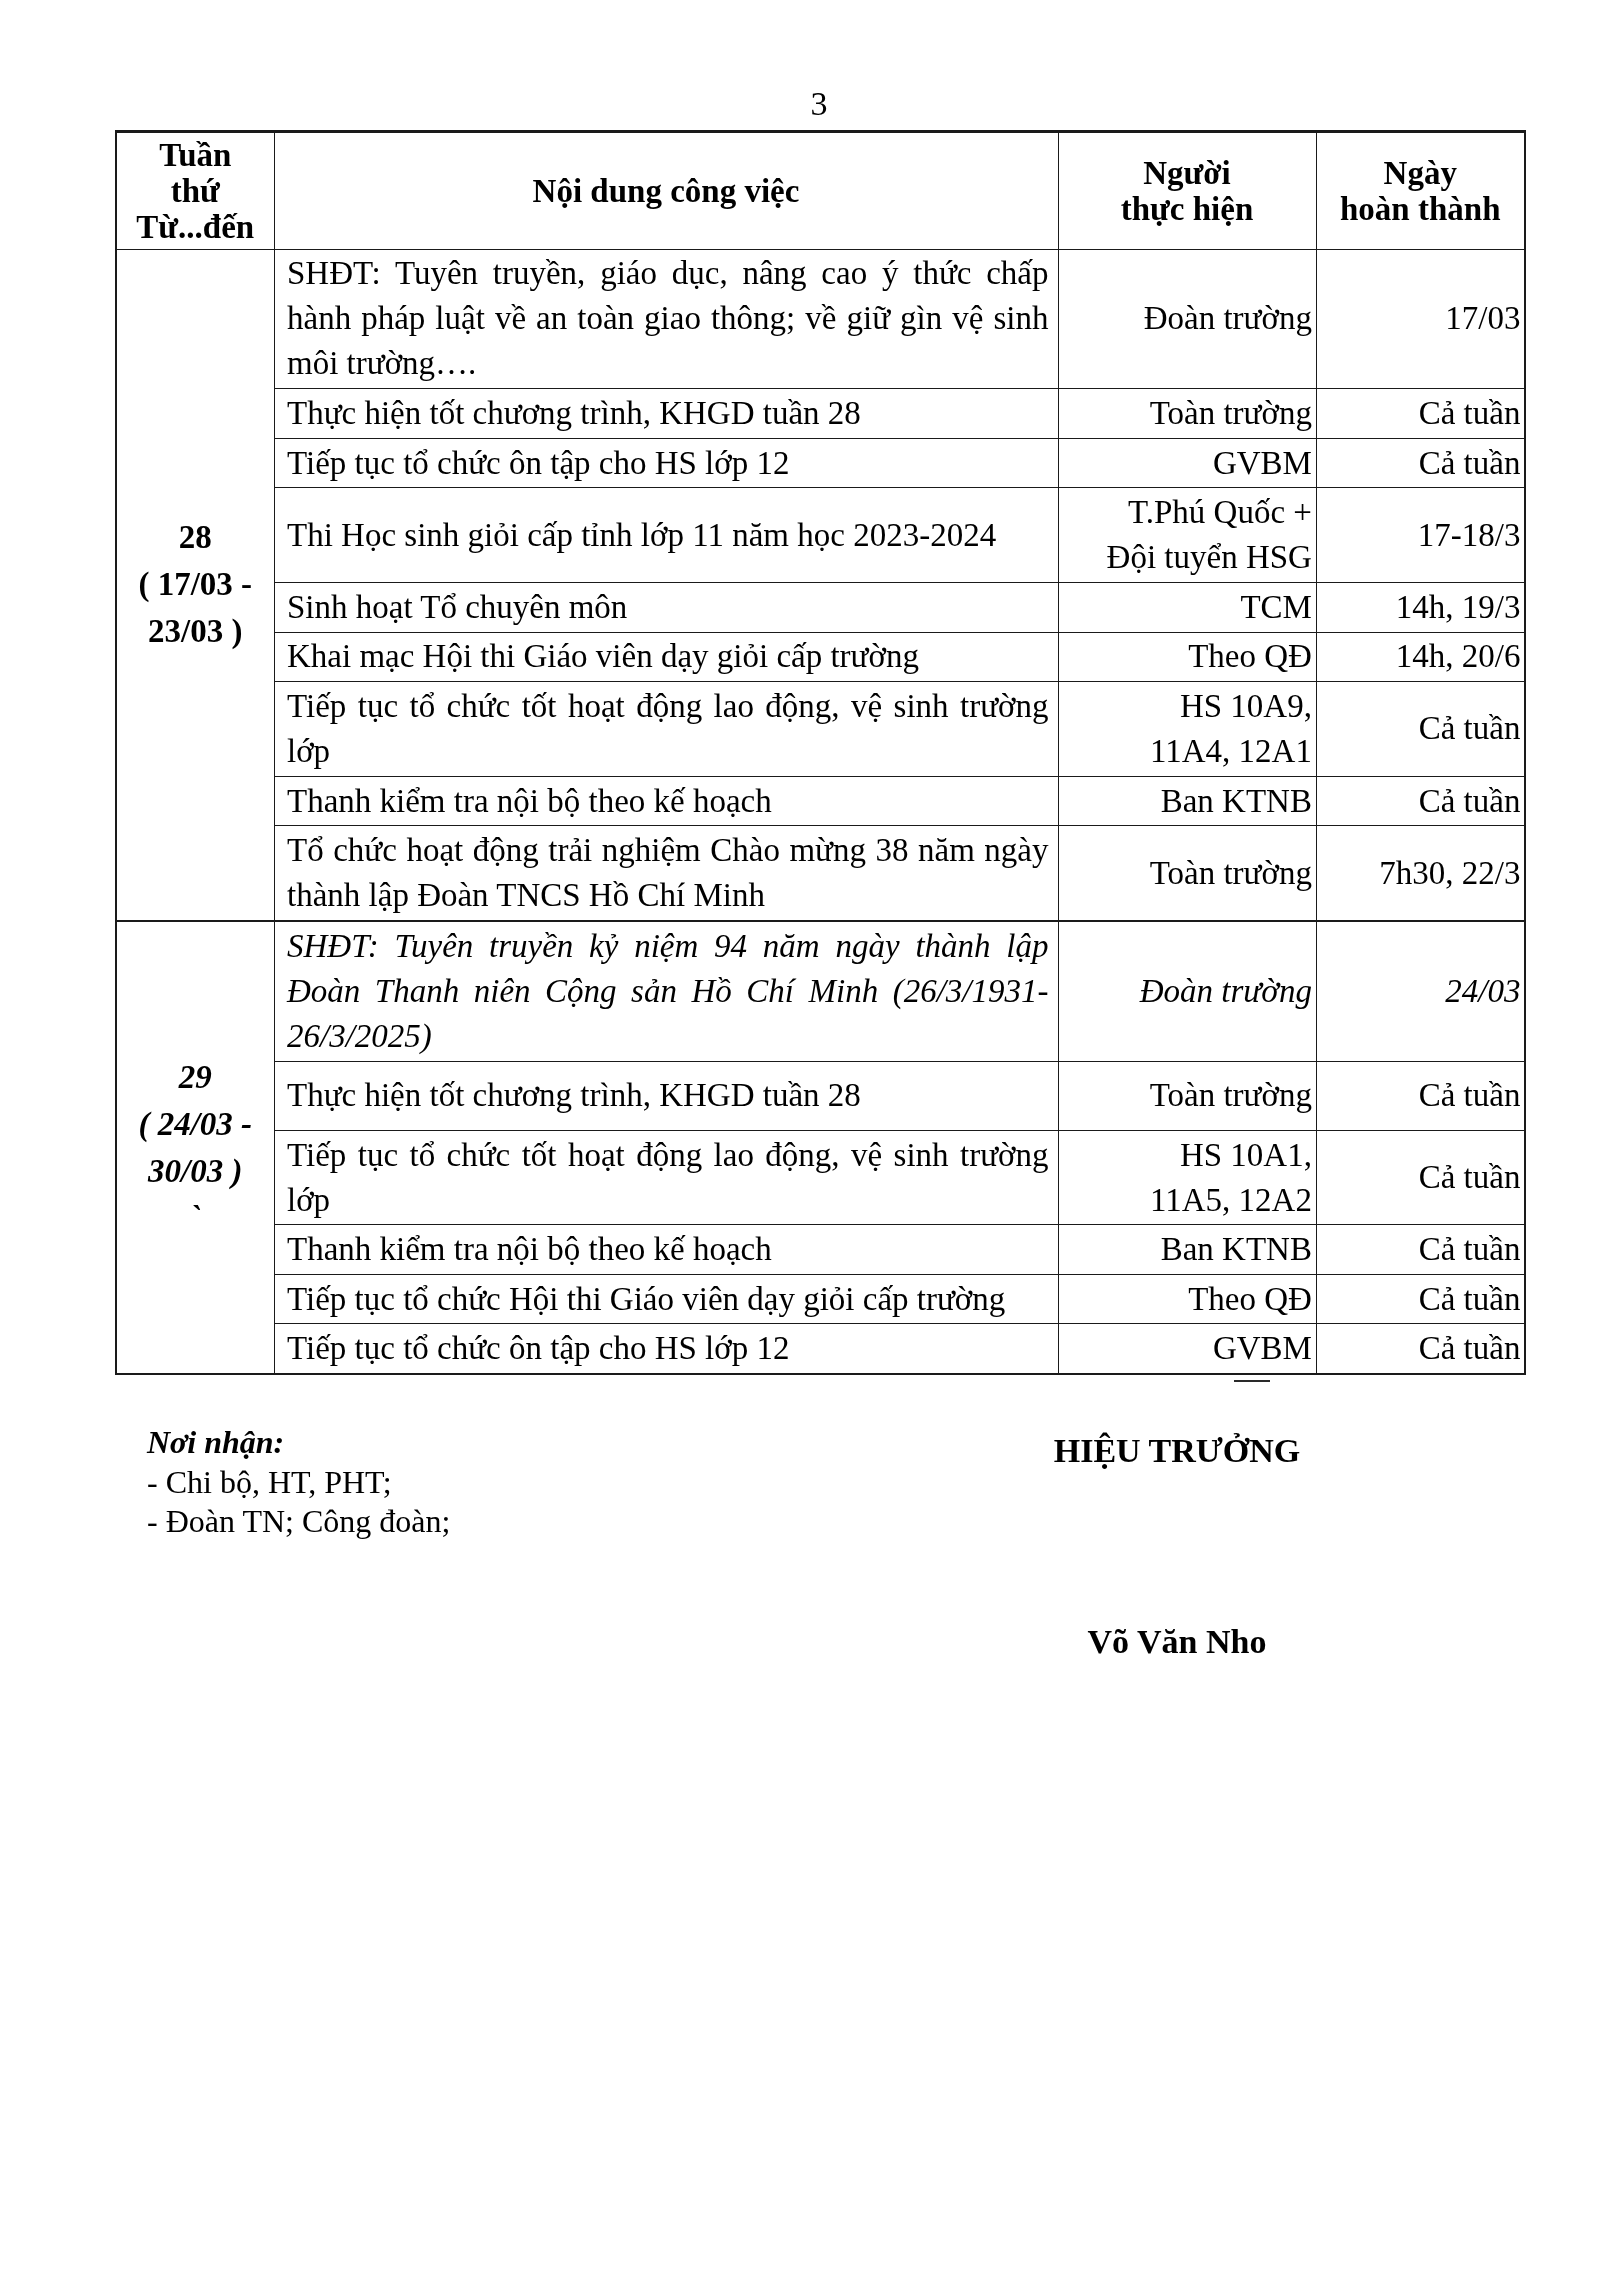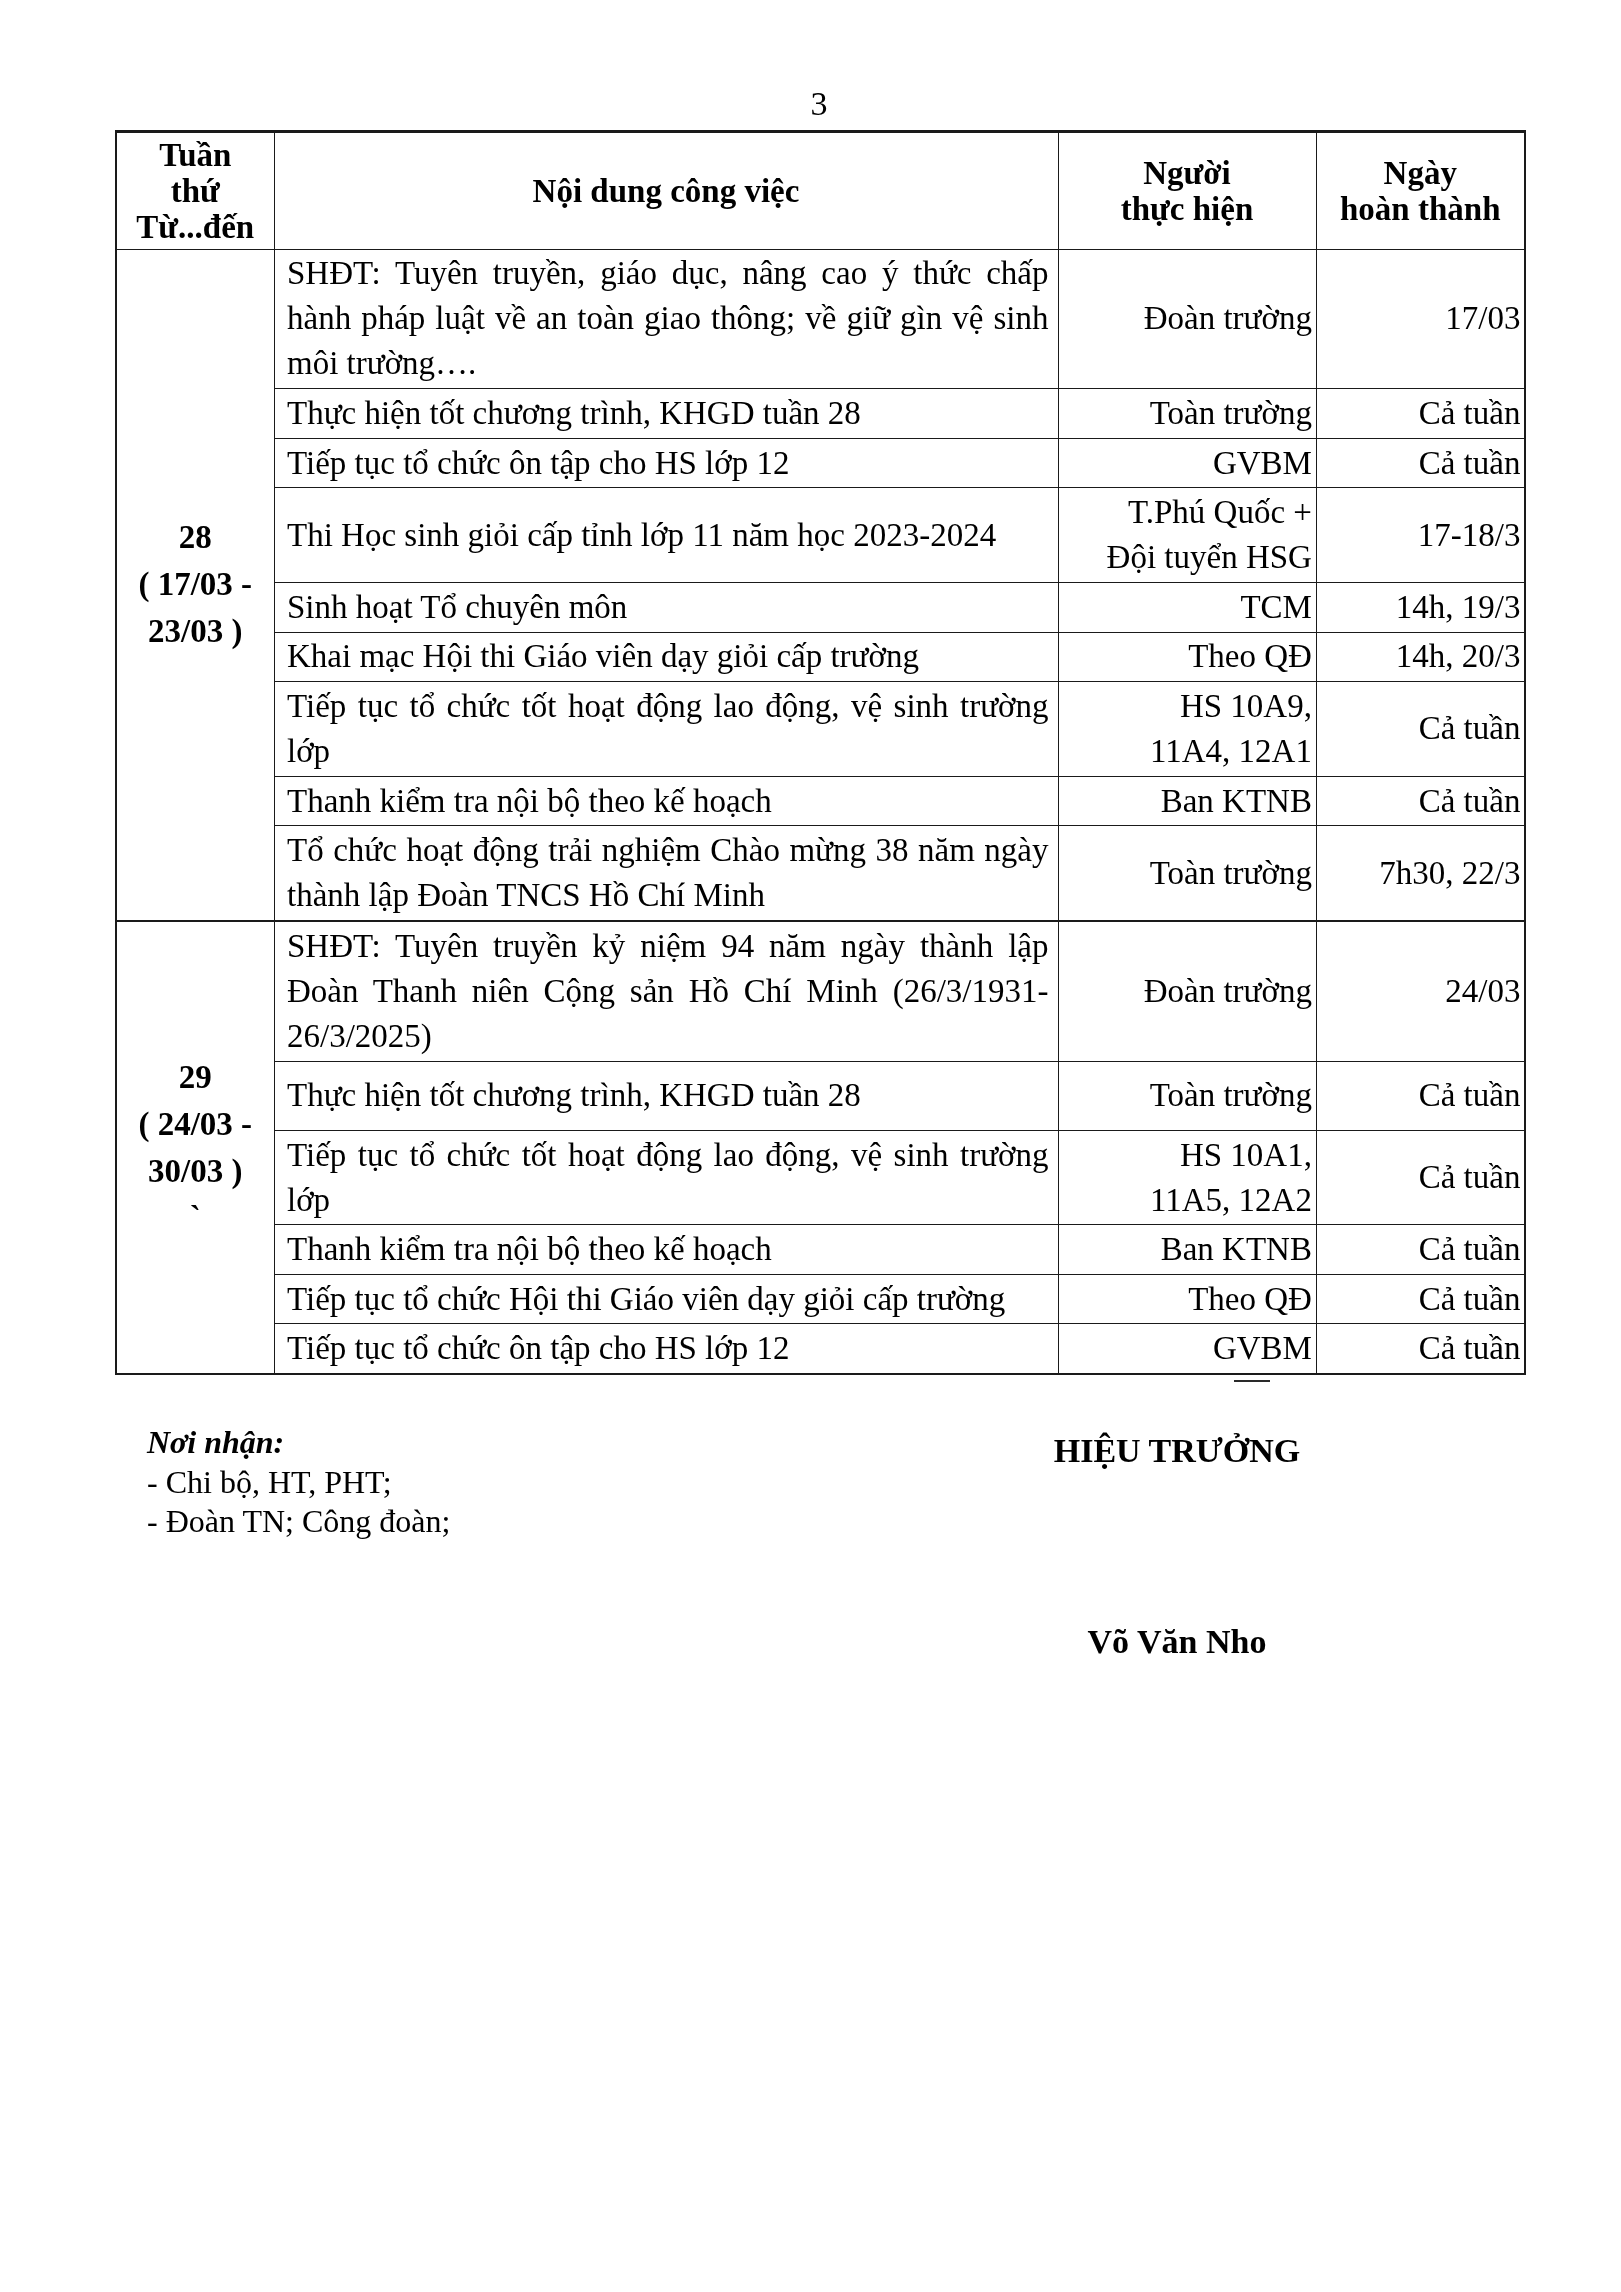--- a/index.html
+++ b/index.html
@@ -70,20 +70,21 @@
   td.due-cell {
     text-align: right;
     line-height: 45px;
     white-space: pre-line;
     padding: 1.8px 3.6px;
     margin-left: 24px;
   }
   
   tbody.week-block + tbody.week-block tr:first-child td {
     border-top: 2.7px solid #1a1a1a;
+    font-style: italic;
   }
   
   tbody.week-block:last-of-type tr:nth-child(2) td.task-cell,
   tbody.week-block:last-of-type tr:nth-child(2) td.assignee-cell,
   tbody.week-block:last-of-type tr:nth-child(2) td.due-cell {
     padding-top: 11.6px;
     padding-bottom: 11.6px;
   }
   .scan-artifact {
     position: absolute;
@@ -182,21 +183,21 @@
             <td class="due-cell">17-18/3</td>
           </tr>
           <tr>
             <td class="task-cell">Sinh hoạt Tổ chuyên môn</td>
             <td class="assignee-cell">TCM</td>
             <td class="due-cell">14h, 19/3</td>
           </tr>
           <tr>
             <td class="task-cell">Khai mạc Hội thi Giáo viên dạy giỏi cấp trường</td>
             <td class="assignee-cell">Theo QĐ</td>
-            <td class="due-cell">14h, 20/3</td>
+            <td class="due-cell">14h, 20/6</td>
           </tr>
           <tr>
             <td class="task-cell justify">Tiếp tục tổ chức tốt hoạt động lao động, vệ sinh trường lớp</td>
             <td class="assignee-cell">HS 10A9,
 11A4, 12A1</td>
             <td class="due-cell">Cả tuần</td>
           </tr>
           <tr>
             <td class="task-cell">Thanh kiểm tra nội bộ theo kế hoạch</td>
             <td class="assignee-cell">Ban KTNB</td>

